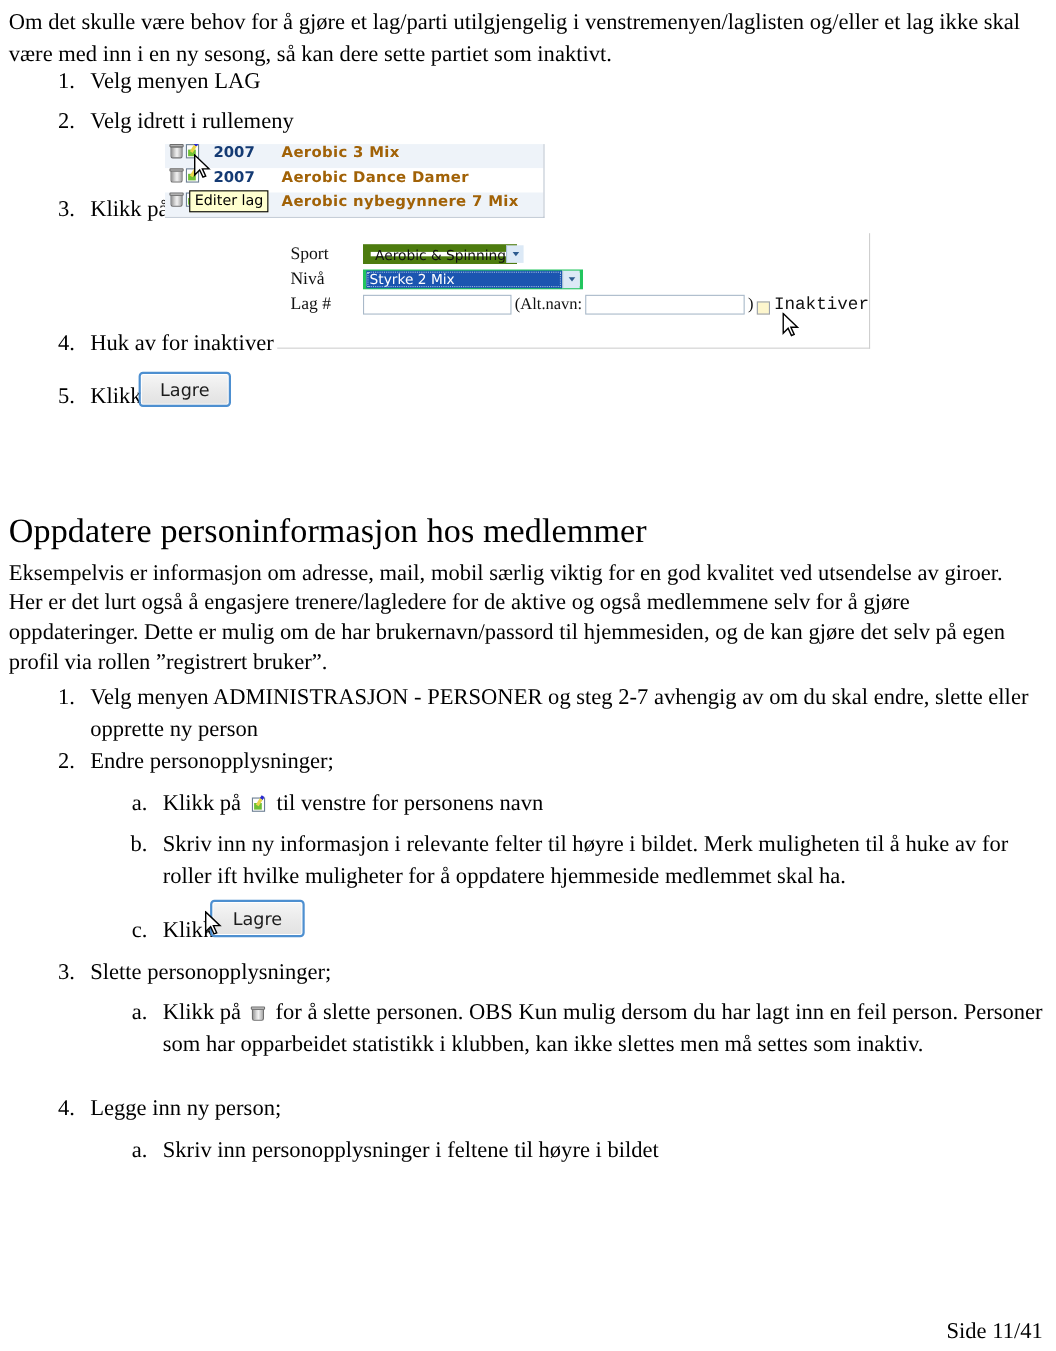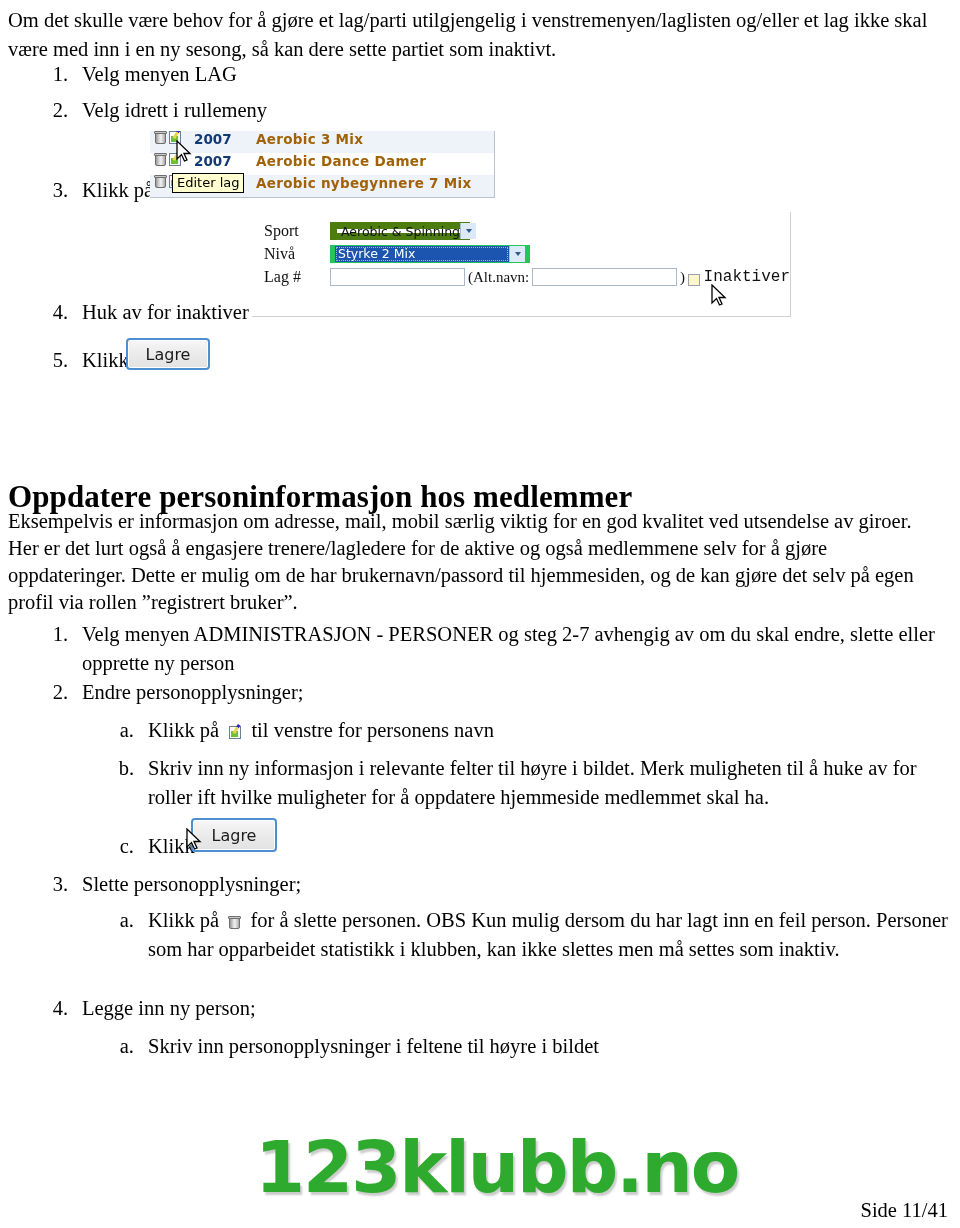--- a/index.html
+++ b/index.html
@@ -49,24 +49,24 @@
     box-sizing: content-box;
   }
   .li-text {
     flex: 1 1 auto;
   }
 
   
   .section-head {
     position: absolute;
     left: 8px;
-    top: 478px;
+    top: 464px;
     font-size: 31px;
     line-height: 38px;
-    font-weight: bold;
+    font-weight: normal;
     margin: 0;
     letter-spacing: 0.1px;
   }
 
   .para {
     position: absolute;
     left: 8px;
     top: 508px;
     width: 932px;
     font-size: 20.5px;
@@ -249,21 +249,21 @@
     justify-content: center;
     flex: 0 0 auto;
   }
   .sel .arrowbox .chev {
     width: 0; height: 0;
     border-left: 3.5px solid transparent;
     border-right: 3.5px solid transparent;
     border-top: 4px solid #2c5a8e;
   }
   .sel-sport { width: 140px; }
-  .sel-niva  { width: 200px; border: 5px solid #22c55e; }
+  .sel-niva  { width: 200px; border: 3px solid #22c55e; }
   .sel-niva .cap {
     background: #1b55b0;
     color: #ffffff;
     height: 16px;
     line-height: 16px;
     padding-left: 3px;
     margin-left: -4px;
     outline: 1px dotted #9bb7dd;
     outline-offset: -2px;
   }
@@ -510,19 +510,16 @@
   <div class="li-row" style="left:34px; top:994px; width:600px;">
     <span class="num">4.</span>
     <span class="li-text">Legge inn ny person;</span>
   </div>
 
   <div class="li-row" style="left:100px; top:1032px; width:800px;">
     <span class="num">a.</span>
     <span class="li-text">Skriv inn personopplysninger i feltene til høyre i bildet</span>
   </div>
 
-  <div class="logo">
-    <div class="logo-text">123klubb.no</div>
-  </div>
 
   <div class="footer">Side 11/41</div>
 
 </div>
 
 </body></html>

